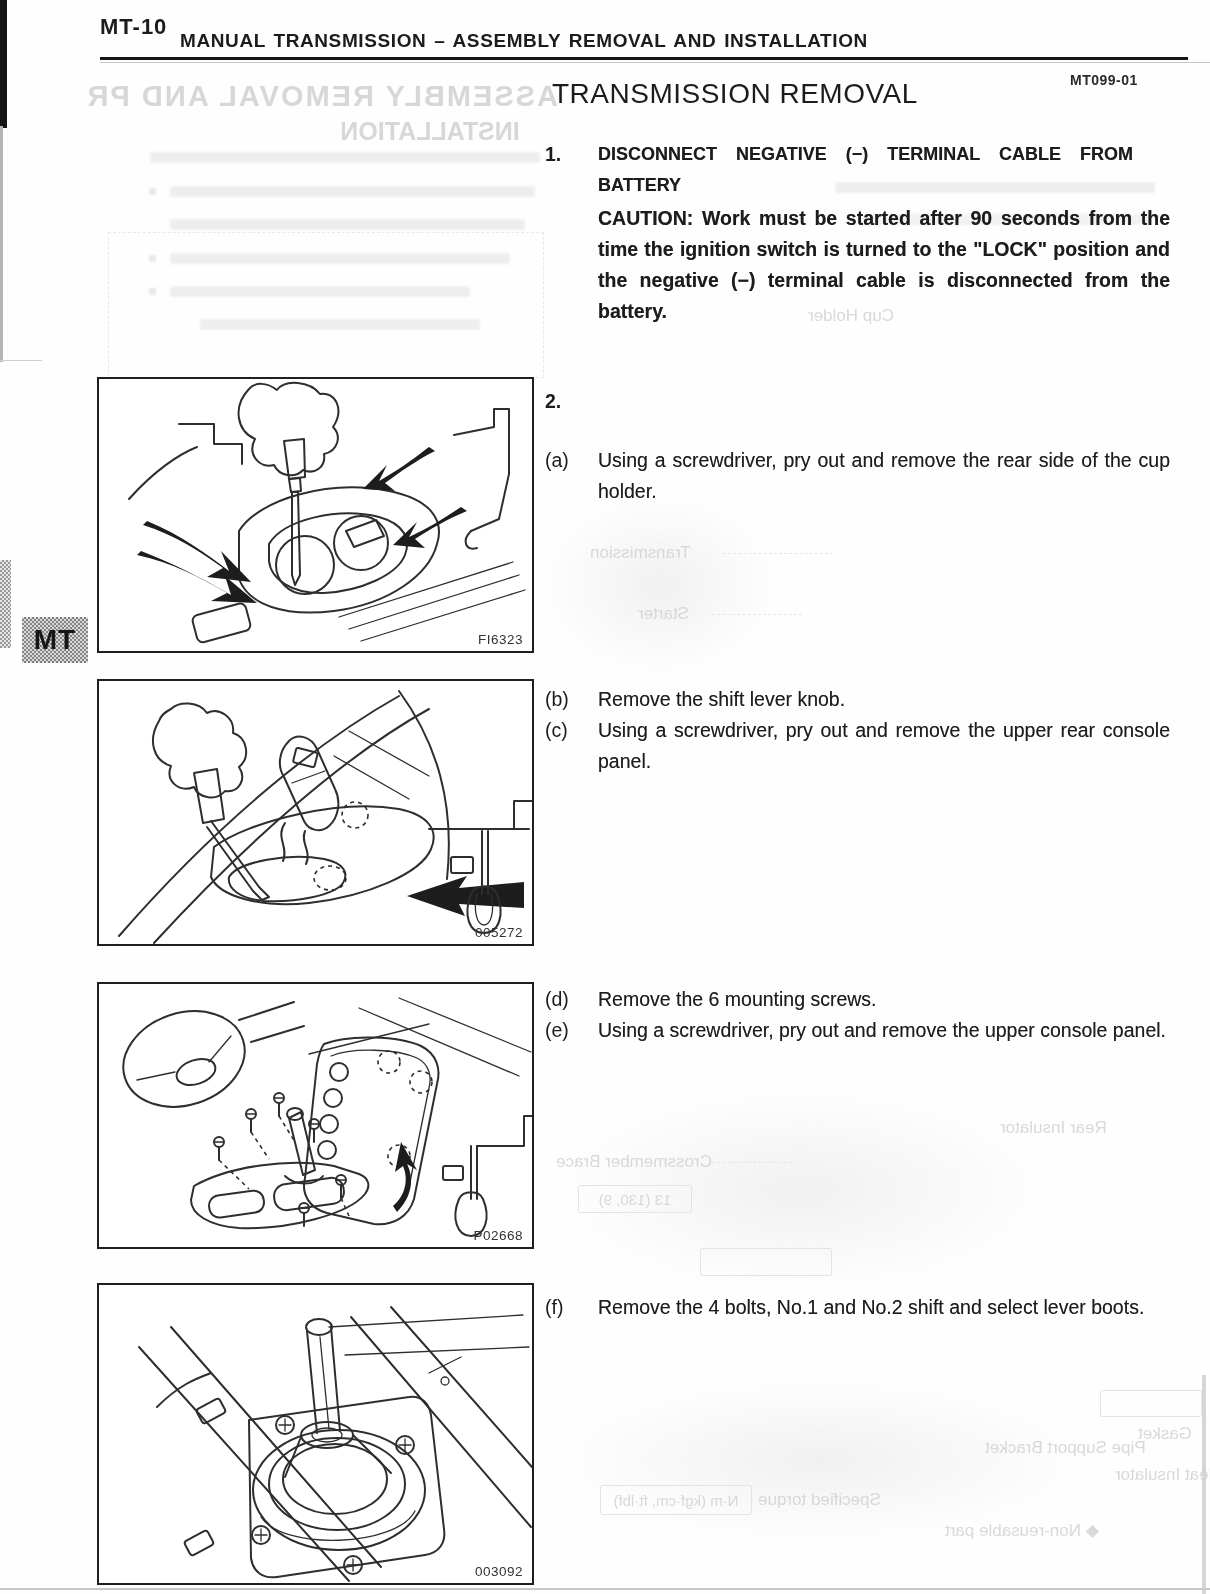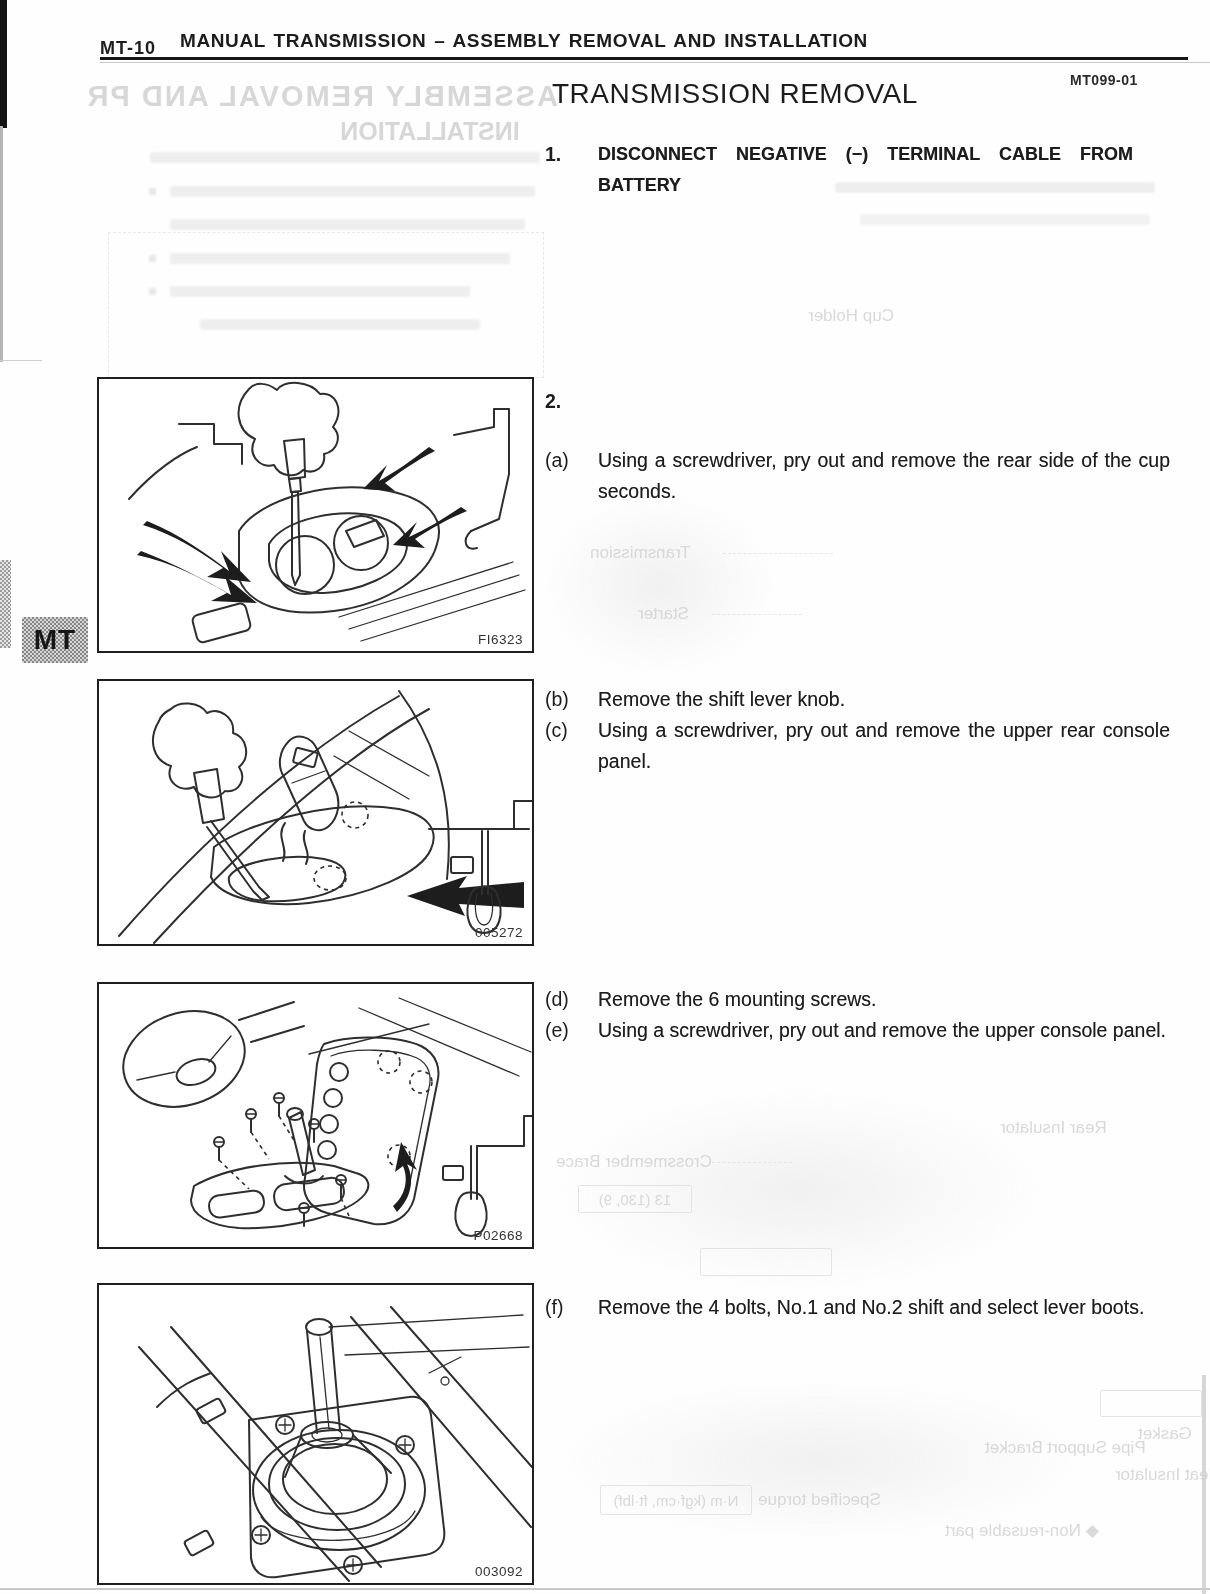--- a/index.html
+++ b/index.html
@@ -5,21 +5,21 @@
   html,body{margin:0;padding:0;background:#ffffff;}
   .page{position:relative;width:1210px;height:1594px;background:#fefefe;overflow:hidden;
         font-family:"Liberation Sans","DejaVu Sans",sans-serif;color:#1c1c1c;}
   
   .edge-dark{position:absolute;left:0;top:0;width:7px;height:128px;background:#141414;}
   .edge-gray{position:absolute;left:0;top:126px;width:3px;height:236px;background:#b5b5b5;}
   .edge-tick{position:absolute;left:0;top:360px;width:42px;height:1px;background:#cfcfcf;}
   .bottom-rule{position:absolute;left:0;top:1588px;width:100%;height:2px;background:#c8c8c8;}
   .right-streak{position:absolute;left:1202px;top:1375px;width:4px;height:219px;background:#cfcfcf;opacity:.85;}
   
-  .page-num{position:absolute;left:100px;top:14px;font-size:18px;font-weight:700;letter-spacing:1px;margin-top:24px;}
+  .page-num{position:absolute;left:100px;top:14px;font-size:22px;font-weight:700;letter-spacing:1px;}
   .header-title{position:absolute;left:180px;top:30px;width:900px;
         font-size:19px;font-weight:700;letter-spacing:.6px;word-spacing:2px;}
   .rule1{position:absolute;left:100px;top:57px;width:1088px;height:3px;background:#161616;}
   .rule2{position:absolute;left:100px;top:62px;width:1110px;height:1px;background:#9a9a9a;opacity:.55;}
   .doc-code{position:absolute;left:1070px;top:72px;font-size:14px;font-weight:700;letter-spacing:.5px;color:#2a2a2a;}
   .title{position:absolute;left:552px;top:78px;margin:0;font-size:28px;font-weight:400;letter-spacing:.5px;}
   
   .dither-strip{position:absolute;left:0;top:560px;width:11px;height:88px;
         background:repeating-conic-gradient(#8f8f8f 0% 25%,#e2e2e2 0% 50%) 0 0/4px 4px;opacity:.9;}
   .mt-tab{position:absolute;left:22px;top:617px;width:66px;height:46px;
@@ -115,28 +115,29 @@
   <span class="doc-code">MT099-01</span>
   <h1 class="title">TRANSMISSION REMOVAL</h1>
 
   <div class="dither-strip"></div>
   <div class="mt-tab">MT</div>
 
   <section class="step" style="top:139px">
     <span class="step-num">1.</span>
     <p class="step-heading">DISCONNECT NEGATIVE (−) TERMINAL CABLE FROM BATTERY</p>
   </section>
+  <p class="caution" style="top:203px">CAUTION: Work must be started after 90 seconds from the time the ignition switch is turned to the "LOCK" position and the negative (−) terminal cable is disconnected from the battery.</p>
 
   <section class="step" style="top:386px">
     <span class="step-num">2.</span>
   </section>
 
   <section class="substep" style="top:445px">
     <span class="substep-label">(a)</span>
-    <p class="substep-text">Using a screwdriver, pry out and remove the rear side of the cup seconds.</p>
+    <p class="substep-text">Using a screwdriver, pry out and remove the rear side of the cup holder.</p>
   </section>
   <section class="substep" style="top:684px">
     <span class="substep-label">(b)</span>
     <p class="substep-text">Remove the shift lever knob.</p>
   </section>
   <section class="substep" style="top:715px">
     <span class="substep-label">(c)</span>
     <p class="substep-text">Using a screwdriver, pry out and remove the upper rear console panel.</p>
   </section>
   <section class="substep" style="top:984px">

